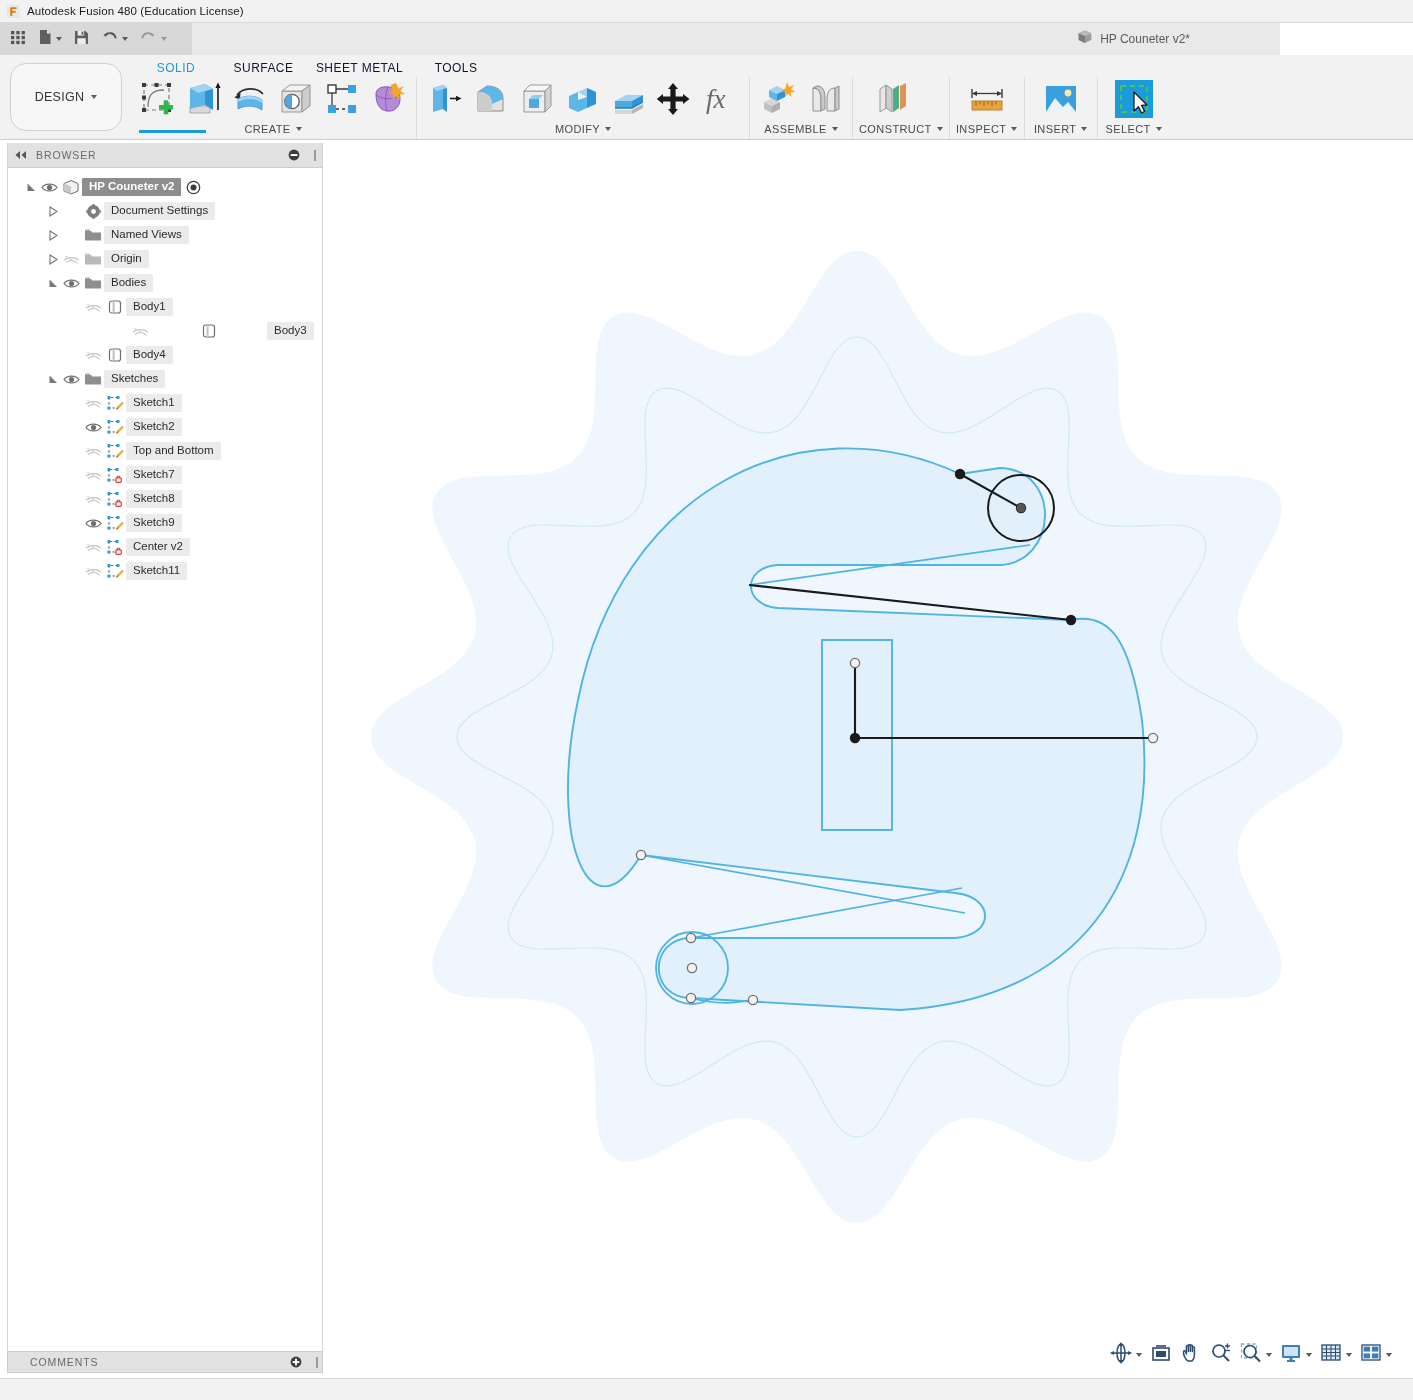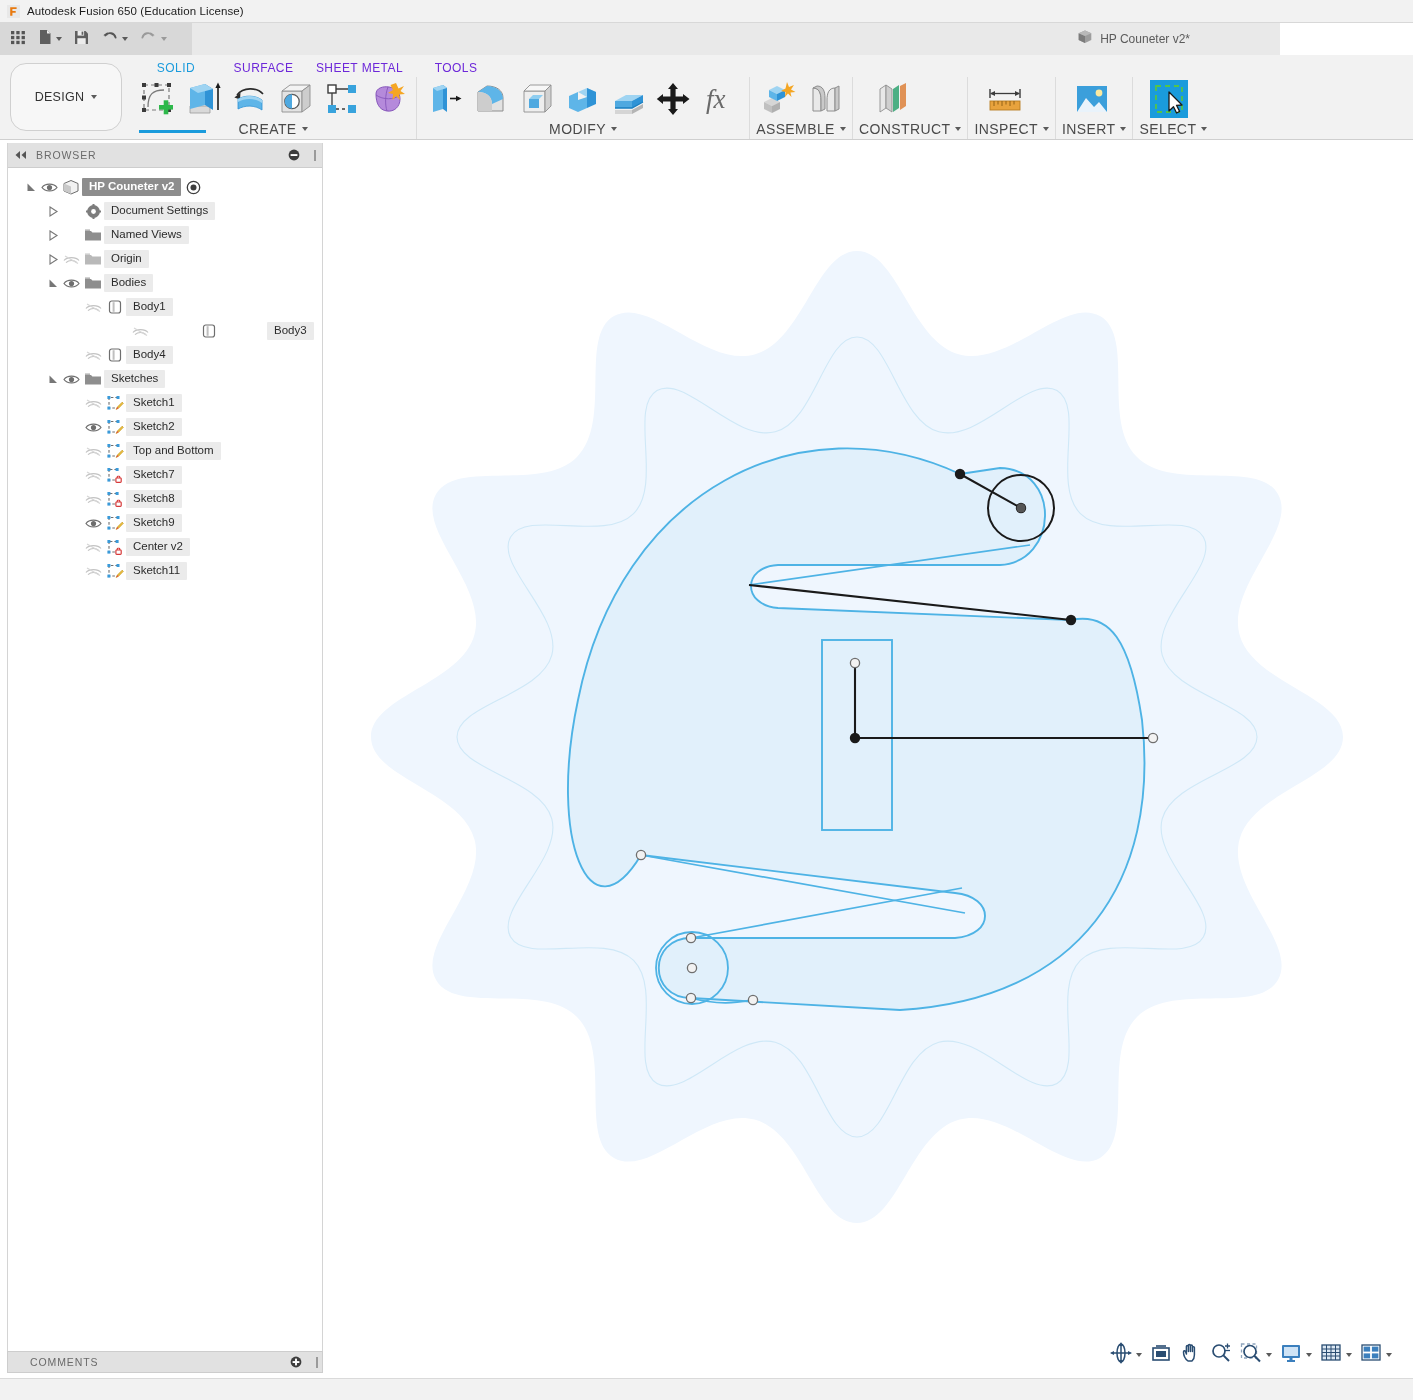--- a/index.html
+++ b/index.html
@@ -54,31 +54,31 @@
   }
   .design-box {
     position:absolute; left:10px; top:8px; width:112px; height:68px;
     border:1px solid #d0d0d0; border-radius:16px; background:#f7f7f7;
     display:flex; align-items:center; justify-content:center; gap:5px; cursor:pointer;
   }
   .design-box .lbl { font-size:12.5px; color:#333; letter-spacing:.3px; }
 
   .tabs { position:absolute; left:133px; top:4px; display:flex; gap:0; }
   .tab {
-    font-size:12px; letter-spacing:.45px; color:#6d28d9; cursor:pointer;
+    font-size:12px; letter-spacing:.45px; color:#0f172a; cursor:pointer;
     padding:2px 0; text-align:center;
   }
   .tab.active { color:#1a9bdc; }
 
   .ribbon-panels { position:absolute; left:130px; top:22px; display:flex; height:62px; }
   .panel { display:flex; flex-direction:column; position:relative; padding:0 6px; }
   .panel + .panel { border-left:1px solid #dcdcdc; }
   .panel-icons { display:flex; align-items:flex-start; gap:2px; height:44px; }
   .panel-label {
-    font-size:14px; color:#4a4a4a; text-align:center; letter-spacing:.4px;
+    font-size:11px; color:#4a4a4a; text-align:center; letter-spacing:.4px;
     display:flex; align-items:center; justify-content:center; gap:3px; height:16px;
   }
   .ricon {
     width:44px; height:44px; display:flex; align-items:center; justify-content:center;
     cursor:pointer; border-radius:2px;
   }
   .ricon svg { display:block; }
   .tab-underline { position:absolute; height:3px; background:#1a9bdc; }
 
   
@@ -138,21 +138,21 @@
 
 <div id="app">
 
   <div class="titlebar">
     <span class="app-logo">
       <svg width="13" height="13" viewBox="0 0 13 13">
         <rect x="0" y="0" width="13" height="13" fill="#e8e8e8"></rect>
         <path d="M3.2 2.2 L9.6 2.2 L9.6 4 L5.4 4 L5.4 6 L8.7 6 L8.7 7.7 L5.4 7.7 L5.4 10.8 L3.2 10.8 Z" fill="#e8790f"></path>
       </svg>
     </span>
-    <span class="titlebar-text">Autodesk Fusion 650 (Education License)</span>
+    <span class="titlebar-text">Autodesk Fusion 480 (Education License)</span>
   </div>
 
   <div class="qat">
     <div class="qat-group">
       <span class="qat-btn">
         <span>
           <svg width="16" height="16" viewBox="0 0 16 16">
             <g fill="#555">
               <rect x="1" y="2" width="3.3" height="3.3"></rect>
                 <rect x="6.3" y="2" width="3.3" height="3.3"></rect>

